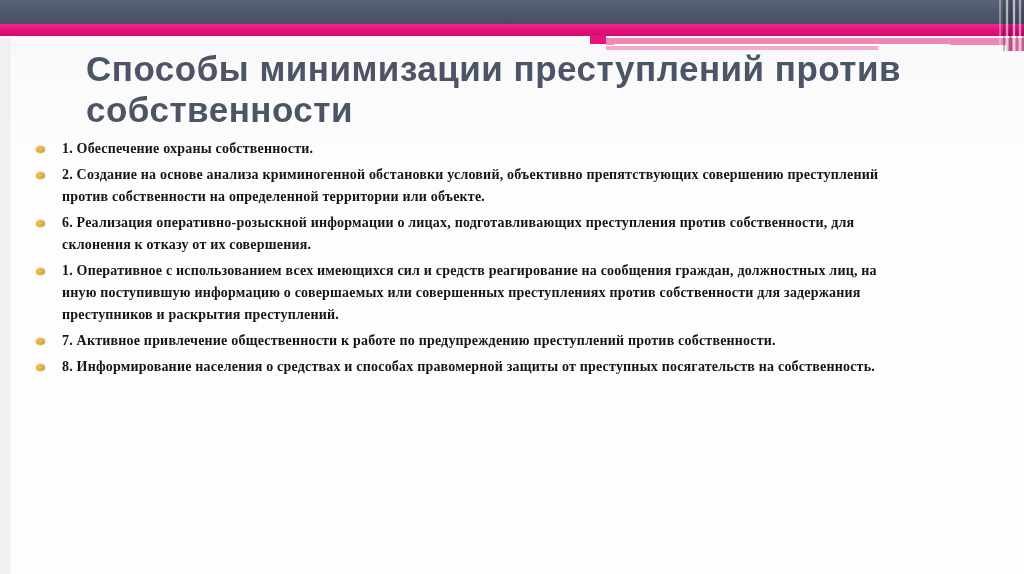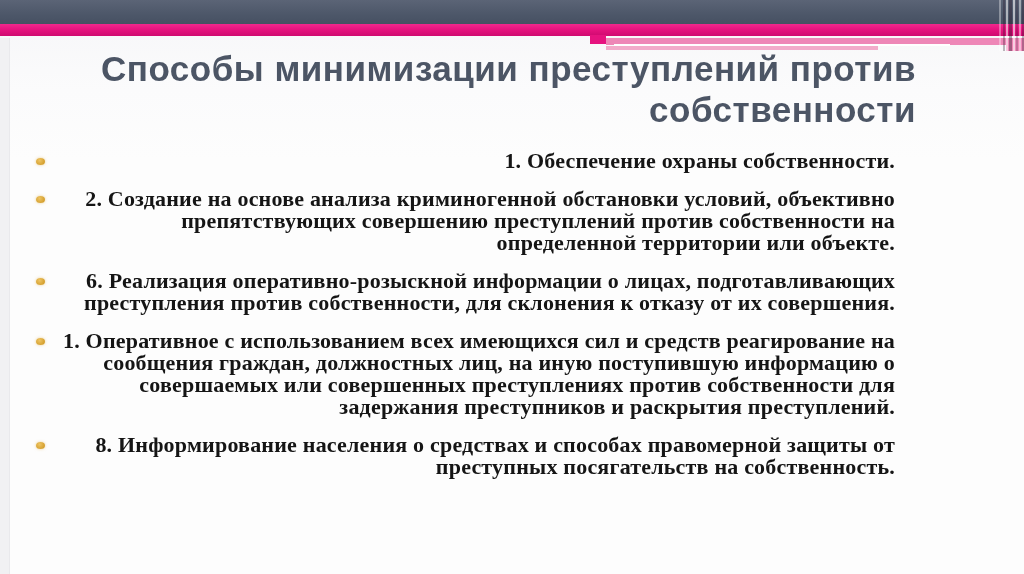--- a/index.html
+++ b/index.html
@@ -4,21 +4,20 @@
 <style>
   html,body{margin:0;padding:0;}
   body{
     width:1024px;height:574px;overflow:hidden;position:relative;
     background:#fdfdfd;
     font-family:"Liberation Serif", serif;
   }
   .slide{
     position:absolute;inset:0;overflow:hidden;
     background:linear-gradient(180deg,#f6f6f8 0px,#fbfbfc 90px,#fdfdfd 160px);
-    text-align:right;
   }
   
   .topbar-dark{
     position:absolute;left:0;top:0;width:1024px;height:24px;
     background:linear-gradient(180deg,#5b6476 0%,var(--top_bar,#4e586a) 55%,#465062 100%);
   }
   .topbar-magenta{
     position:absolute;left:0;top:24px;width:1024px;height:12px;
     background:linear-gradient(180deg,#f0288c 0%,var(--accent_magenta,#e6137f) 45%,#cf0a70 100%);
   }
@@ -64,22 +63,22 @@
     font-family:"Liberation Sans", sans-serif;
     font-weight:bold;font-size:35px;line-height:41px;letter-spacing:.5px;
     color:var(--title_text,#4c5565);
   }
   
   .bullets{
     position:absolute;left:0;top:134px;width:895px;margin:0;padding:0;
     list-style:none;
   }
   .bullet-item{
-    position:relative;margin:16px 0 3px 0;padding-left:62px;
-    font-weight:bold;font-size:22px;line-height:22px;letter-spacing:.2px;
+    position:relative;margin:4px 0 3px 0;padding-left:62px;
+    font-weight:bold;font-size:14px;line-height:22px;letter-spacing:.2px;
     color:var(--body_text,#151515);
   }
   .dot{
     position:absolute;left:36px;top:8px;width:9px;height:7px;border-radius:50%;
     background:radial-gradient(circle at 40% 35%, #eec463 0%, var(--bullet_gold,#d5a02f) 70%);
     box-shadow:0 0 3px rgba(222,170,60,.55);
   }
 </style>
 </head>
 <body>
@@ -126,20 +125,24 @@
       <span class="bullet-text">6. Реализация оперативно-розыскной информации о лицах, подготавливающих преступления против собственности, для склонения к отказу от их совершения.</span>
     </li>
 
 
     <li class="bullet-item">
       <span class="dot"></span>
       <span class="bullet-text">1. Оперативное с использованием всех имеющихся сил и средств реагирование на сообщения граждан, должностных лиц, на иную поступившую информацию о совершаемых или совершенных преступлениях против собственности для задержания преступников и раскрытия преступлений.</span>
     </li>
 
 
+    <li class="bullet-item">
+      <span class="dot"></span>
+      <span class="bullet-text">7. Активное привлечение общественности к работе по предупреждению преступлений против собственности.</span>
+    </li>
 
     <li class="bullet-item">
       <span class="dot"></span>
       <span class="bullet-text">8. Информирование населения о средствах и способах правомерной защиты от преступных посягательств на собственность.</span>
     </li>
   </ul>
 
 </div>
 
 </body></html>

